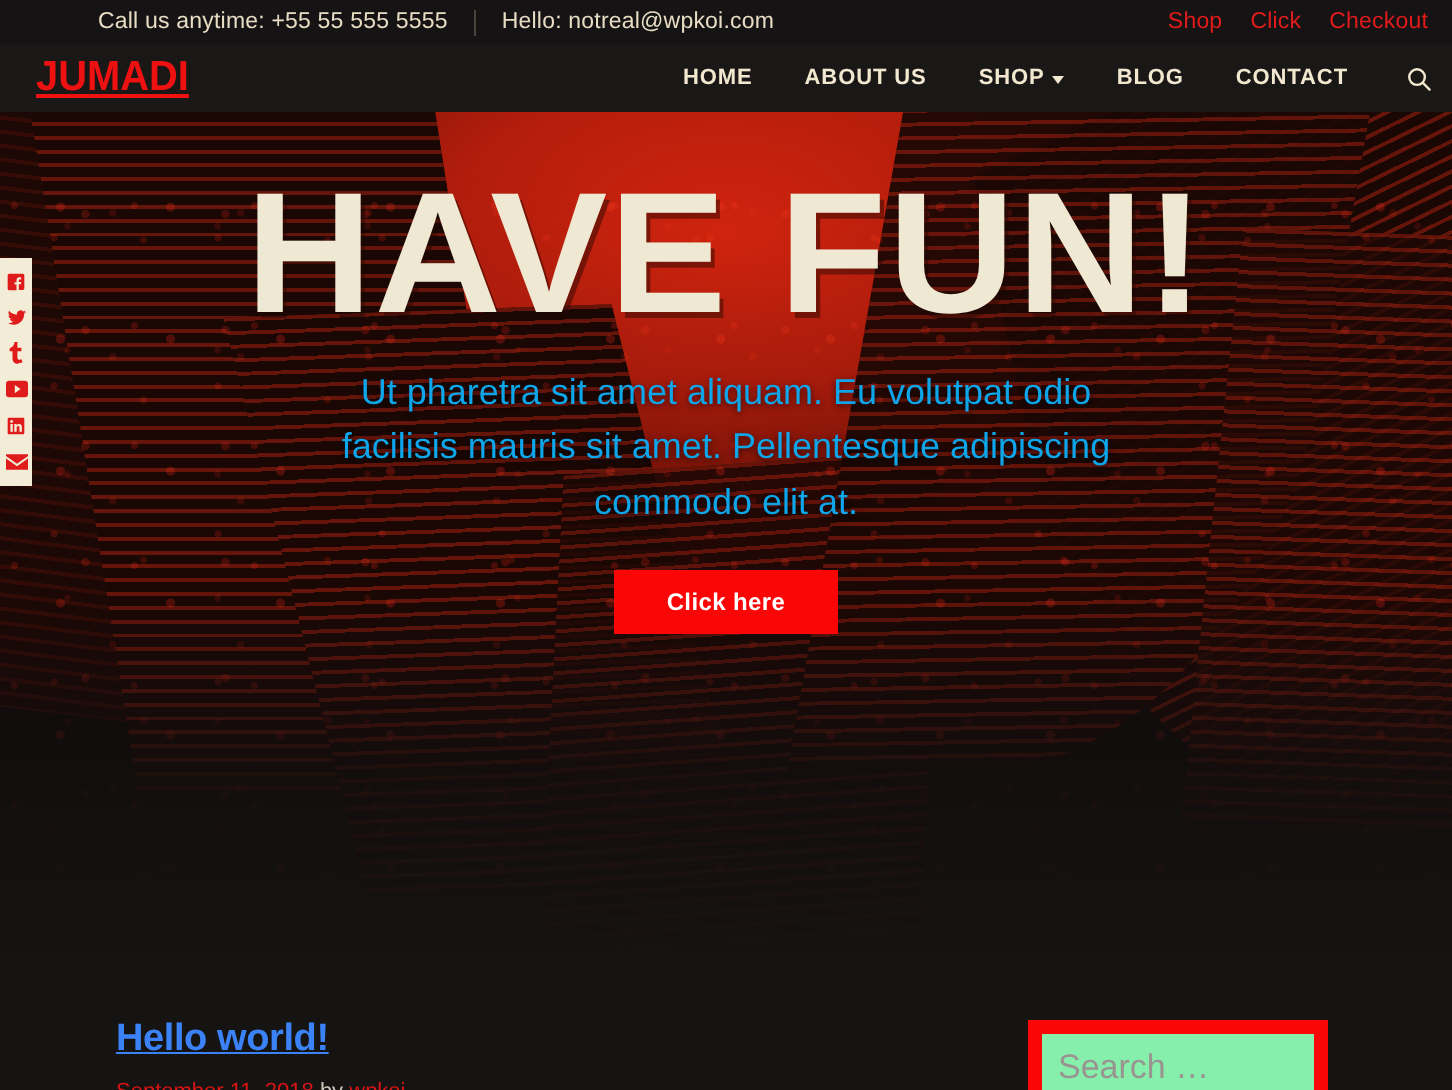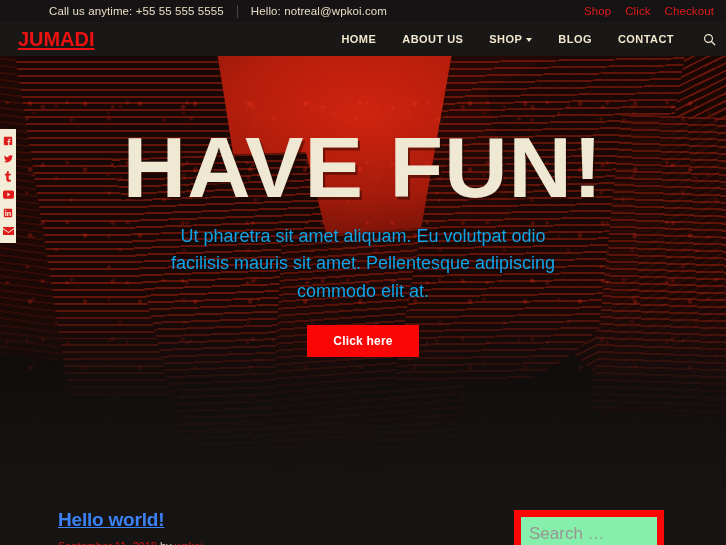--- a/index.html
+++ b/index.html
@@ -200,21 +200,21 @@
     color: #e01b1b;
     text-decoration: none;
   }
   .social-rail svg { display: block; }
 
   
   .hero-content {
     position: relative;
     z-index: 20;
     text-align: center;
-    padding-top: 72px;
+    padding-top: 32px;
   }
   .hero-title {
     font-family: "Liberation Sans", sans-serif;
     font-size: 86px;
     line-height: .92;
     font-weight: 700;
     color: #efe8d2;
     letter-spacing: 1px;
     transform: scaleX(1.02);
     text-shadow: 2px 3px 0 rgba(30,6,3,.45);

